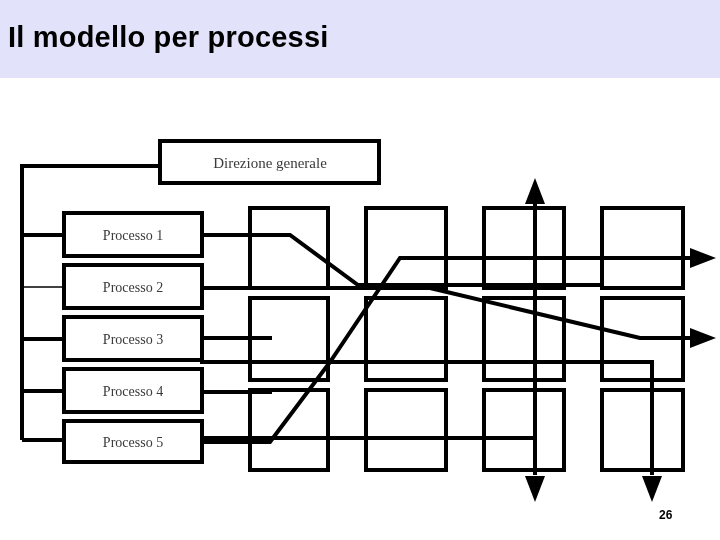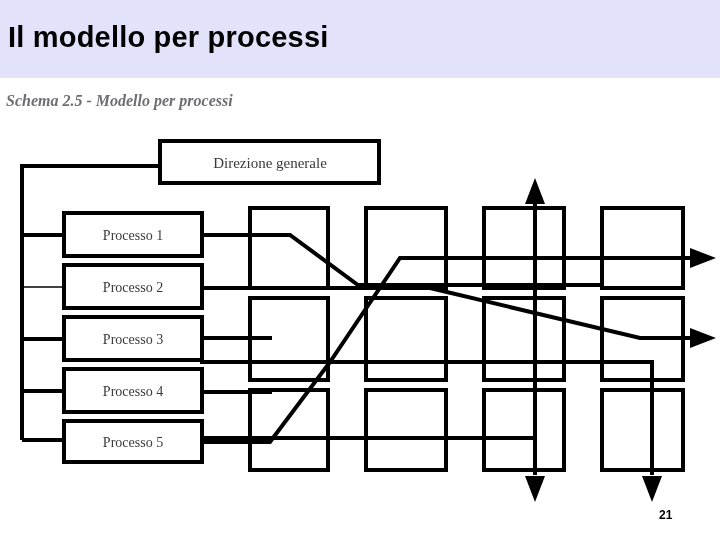--- a/index.html
+++ b/index.html
@@ -85,21 +85,20 @@
 </style>
 </head>
 <body>
 
 <div class="slide">
 
   <div class="title-band"></div>
 
   <div class="slide-title">Il modello per processi</div>
 
-  <div class="figure-caption">Schema 2.5 - Modello per processi</div>
 
   <div class="diagram-wrap">
     <svg width="720" height="380" viewBox="0 0 720 380">
 
       <g fill="none" stroke="#000000">
 
         <path d="M 22,36 L 22,310" stroke-width="4"></path>
 
         <path d="M 20,36 L 161,36" stroke-width="4"></path>
 
@@ -188,15 +187,15 @@
 
         <g>
           <rect x="64" y="291" width="138" height="41" fill="#ffffff" stroke="#000000" stroke-width="4"></rect>
           <text class="boxlbl" x="133" y="312">Processo 5</text>
         </g>
 
       </g>
     </svg>
   </div>
 
-  <div class="page-number">21</div>
+  <div class="page-number">26</div>
 
 </div>
 
 </body></html>

